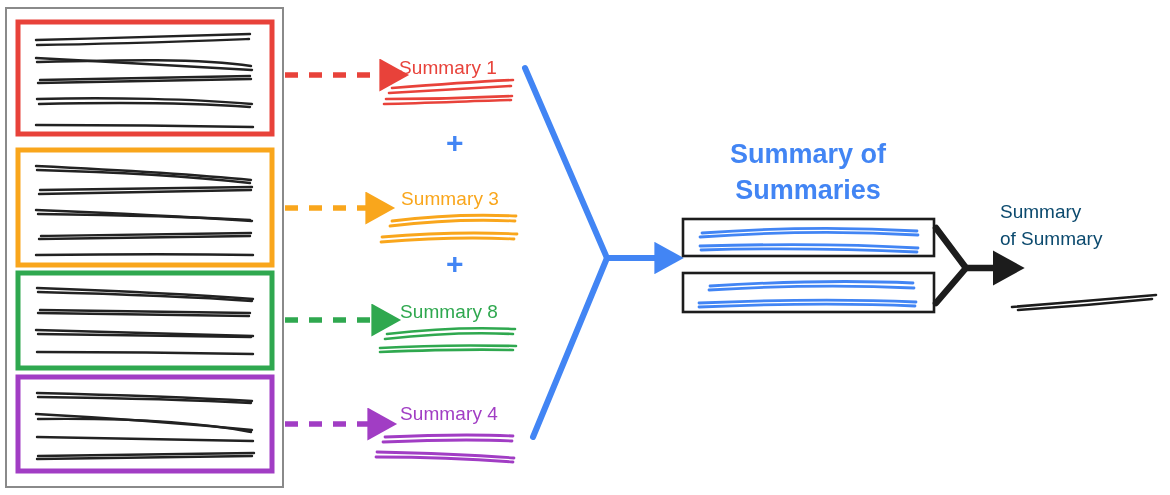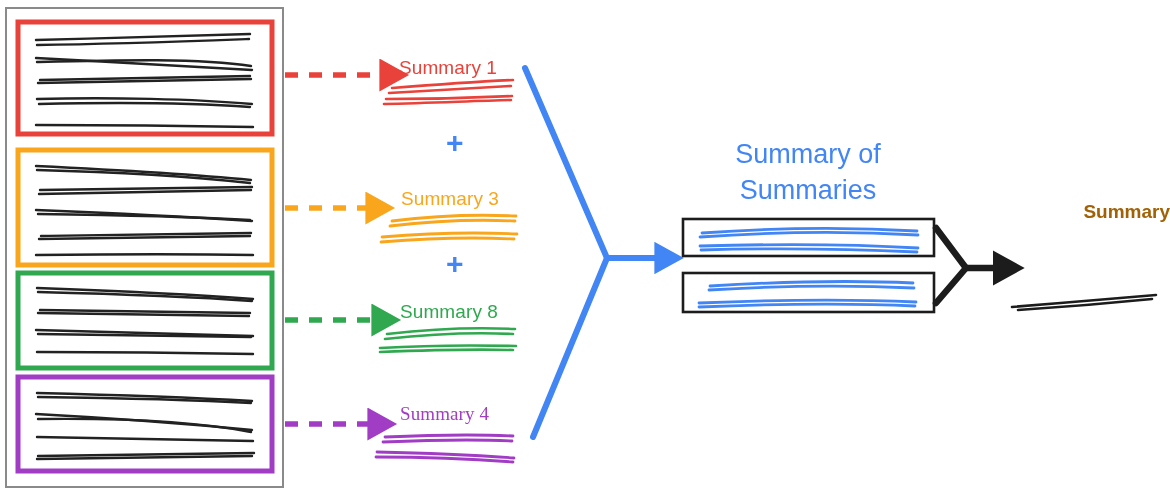--- a/index.html
+++ b/index.html
@@ -13,27 +13,27 @@
   #stage{position:relative;width:1170px;height:364px;background:#fff;}
   #stage svg.layer{position:absolute;left:0;top:0;width:1170px;height:495px;}
   .lbl{
     position:absolute;
     font-family:"Liberation Sans","DejaVu Sans",sans-serif;
     white-space:nowrap;
     user-select:none;
   }
   .sum-label{font-size:19px;font-weight:400;letter-spacing:.1px;}
   .sos-title{
-    font-size:27px;font-weight:400;color:#4285F4;
+    font-size:27px;font-weight:700;color:#4285F4;
     text-align:center;line-height:36px;width:260px;
     white-space:normal;
   }
   .final-label{
-    font-size:19px;font-weight:700;color:#a16207;
-    text-align:right;line-height:27px;width:170px;white-space:normal;
+    font-size:19px;font-weight:400;color:#0c4a6e;
+    text-align:left;line-height:27px;width:170px;white-space:normal;
   }
   .plus{
     position:absolute;color:#4285F4;font-size:30px;font-weight:700;
     line-height:1;user-select:none;
   }
 </style>
 </head>
 <body>
 
 <div id="stage">
@@ -188,25 +188,26 @@
       <path d="M1018,310 C1065,307 1112,303 1152,299"></path>
     </g>
   </svg>
 
   <div class="lbl sum-label" style="left:399px;top:57px;color:#E8423A;">Summary 1</div>
 
   <div class="lbl sum-label" style="left:401px;top:188px;color:#F9A61C;">Summary 3</div>
 
   <div class="lbl sum-label" style="left:400px;top:301px;color:#2FA84F;">Summary 8</div>
 
-  <div class="lbl sum-label" style="left:400px;top:403px;color:#A13DC4;font-family:Liberation Serif, serif;">Summary 4</div>
+  <div class="lbl sum-label" style="left:400px;top:403px;color:#A13DC4;">Summary 4</div>
 
   <div class="plus" style="left:446px;top:128px;">+</div>
 
   <div class="plus" style="left:446px;top:249px;">+</div>
 
   <div class="lbl sos-title" style="left:678px;top:136px;">Summary of Summaries</div>
 
   <div class="lbl final-label" style="left:1000px;top:198px;">
     <div>Summary</div>
+    <div>of Summary</div>
   </div>
 
 </div>
 
 </body></html>

